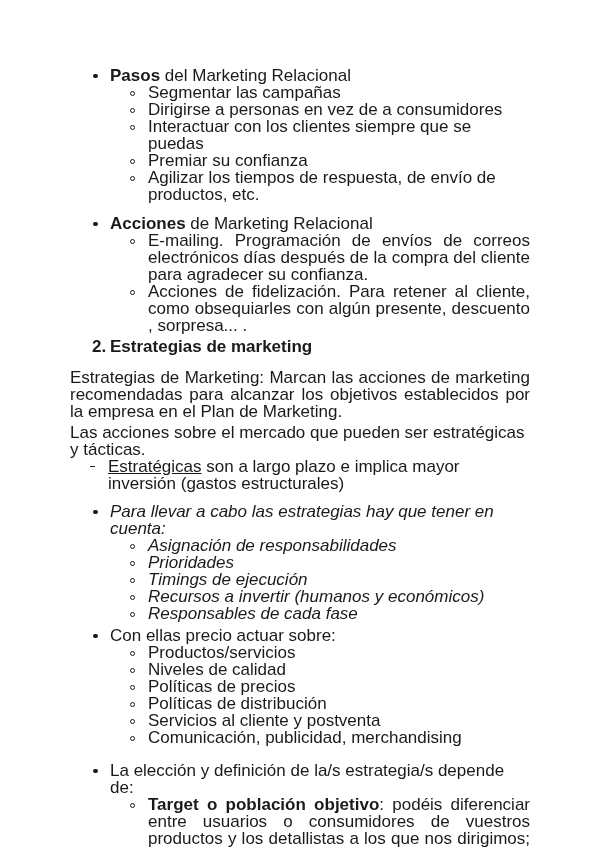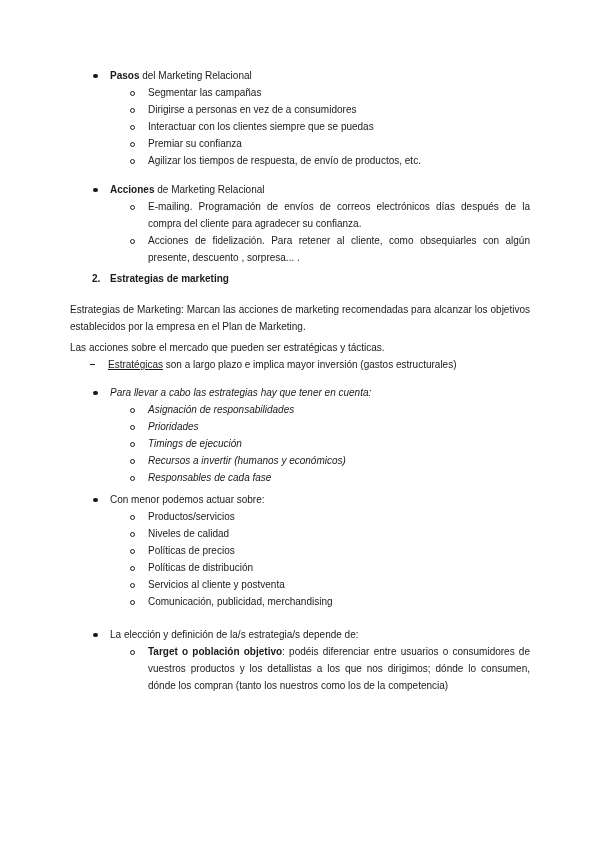--- a/index.html
+++ b/index.html
@@ -3,21 +3,21 @@
 <meta charset="utf-8">
 <style>
   html,body { margin:0; padding:0; background:#ffffff; }
   .page {
     position:relative;
     width:600px; height:848px;
     background:#ffffff;
     box-sizing:border-box;
     padding:67px 70px 0 70px;
     font-family:"Liberation Sans","DejaVu Sans",sans-serif;
-    font-size:10px;
+    font-size:17px;
     line-height:17px;
     color:#1a1a1a;
   }
   .li { display:flex; align-items:flex-start; }
   .mkwrap { flex:0 0 auto; display:flex; justify-content:flex-start; }
   .l1 { padding-left:23px; }
   .l1 > .mkwrap { width:17px; }
   .l2 { padding-left:60px;justify-content:flex-end; }
   .l2 > .mkwrap { width:18px; }
   .dashli { padding-left:20px;justify-content:space-between; }
@@ -162,21 +162,21 @@
         </span>
       <span class="txt">Responsables de cada fase</span>
     </div>
   </div>
 
   <div class="group mt-actuar">
     <div class="li l1">
       <span class="mkwrap">
           <span class="mk-disc"></span>
         </span>
-      <span class="txt">Con menor podemos actuar sobre:</span>
+      <span class="txt">Con ellas precio actuar sobre:</span>
     </div>
     <div class="li l2">
       <span class="mkwrap">
           <span class="mk-circle"></span>
         </span>
       <span class="txt">Productos/servicios</span>
     </div>
     <div class="li l2">
       <span class="mkwrap">
           <span class="mk-circle"></span>

